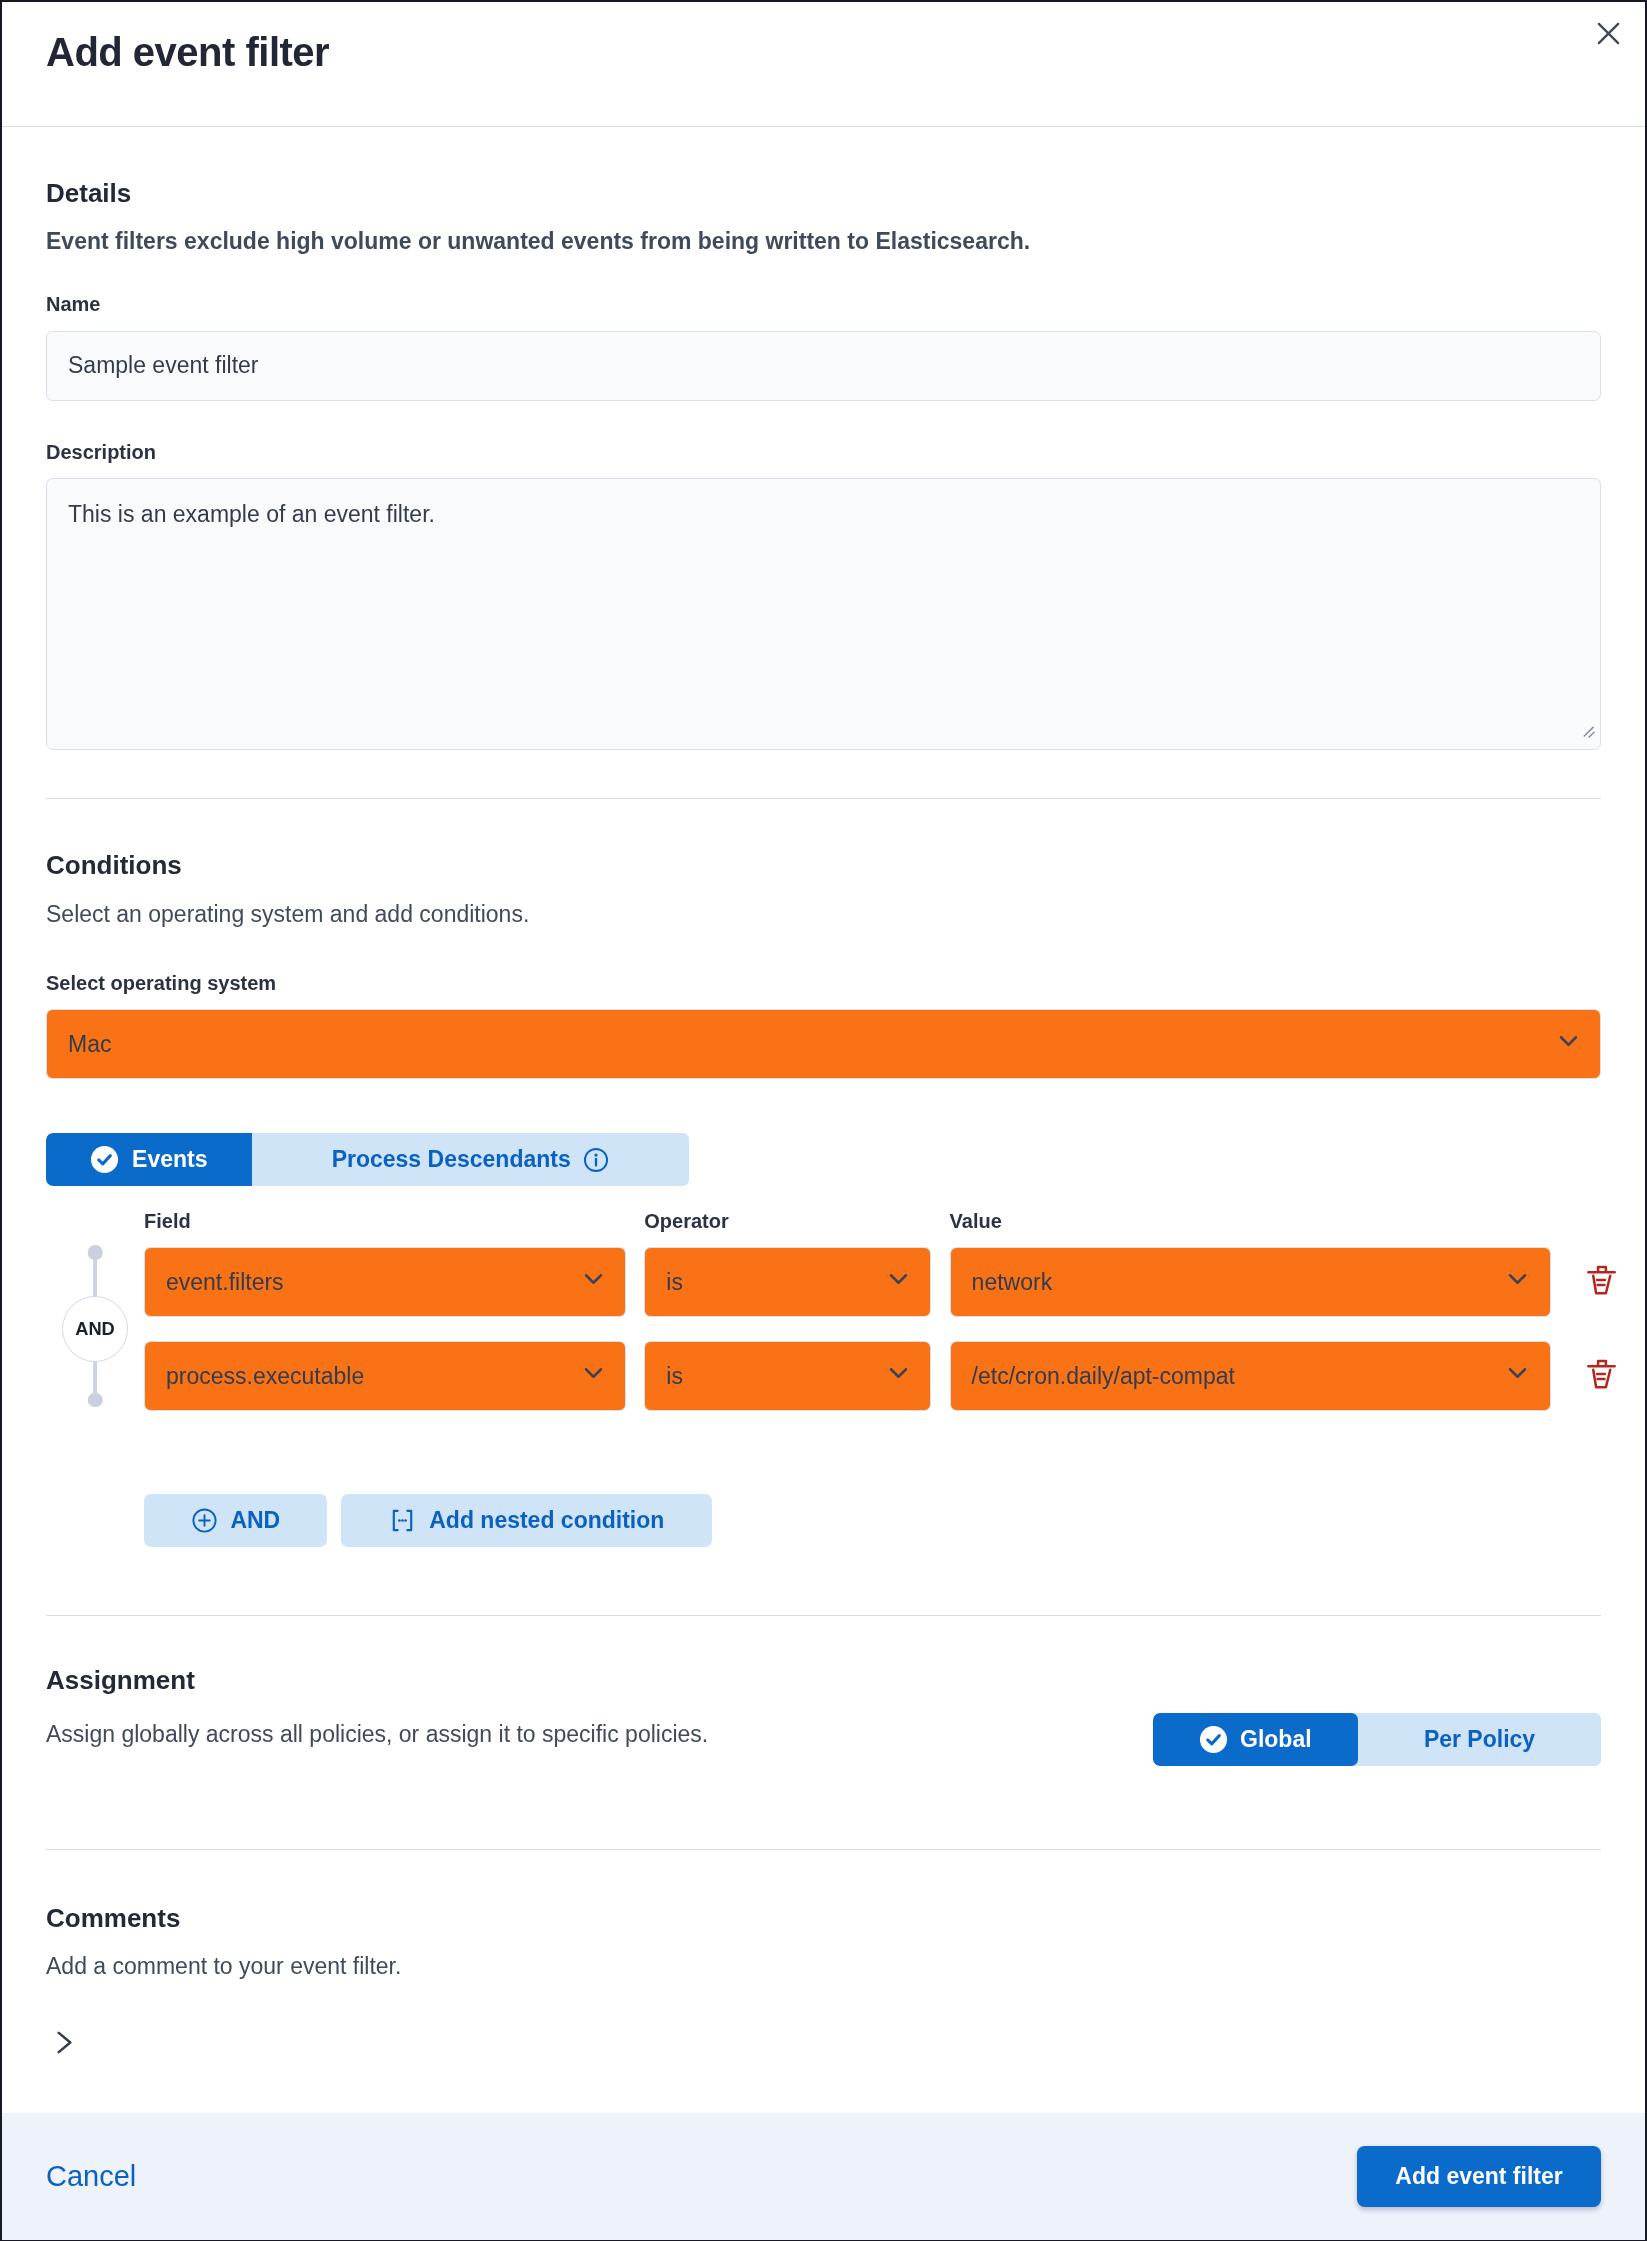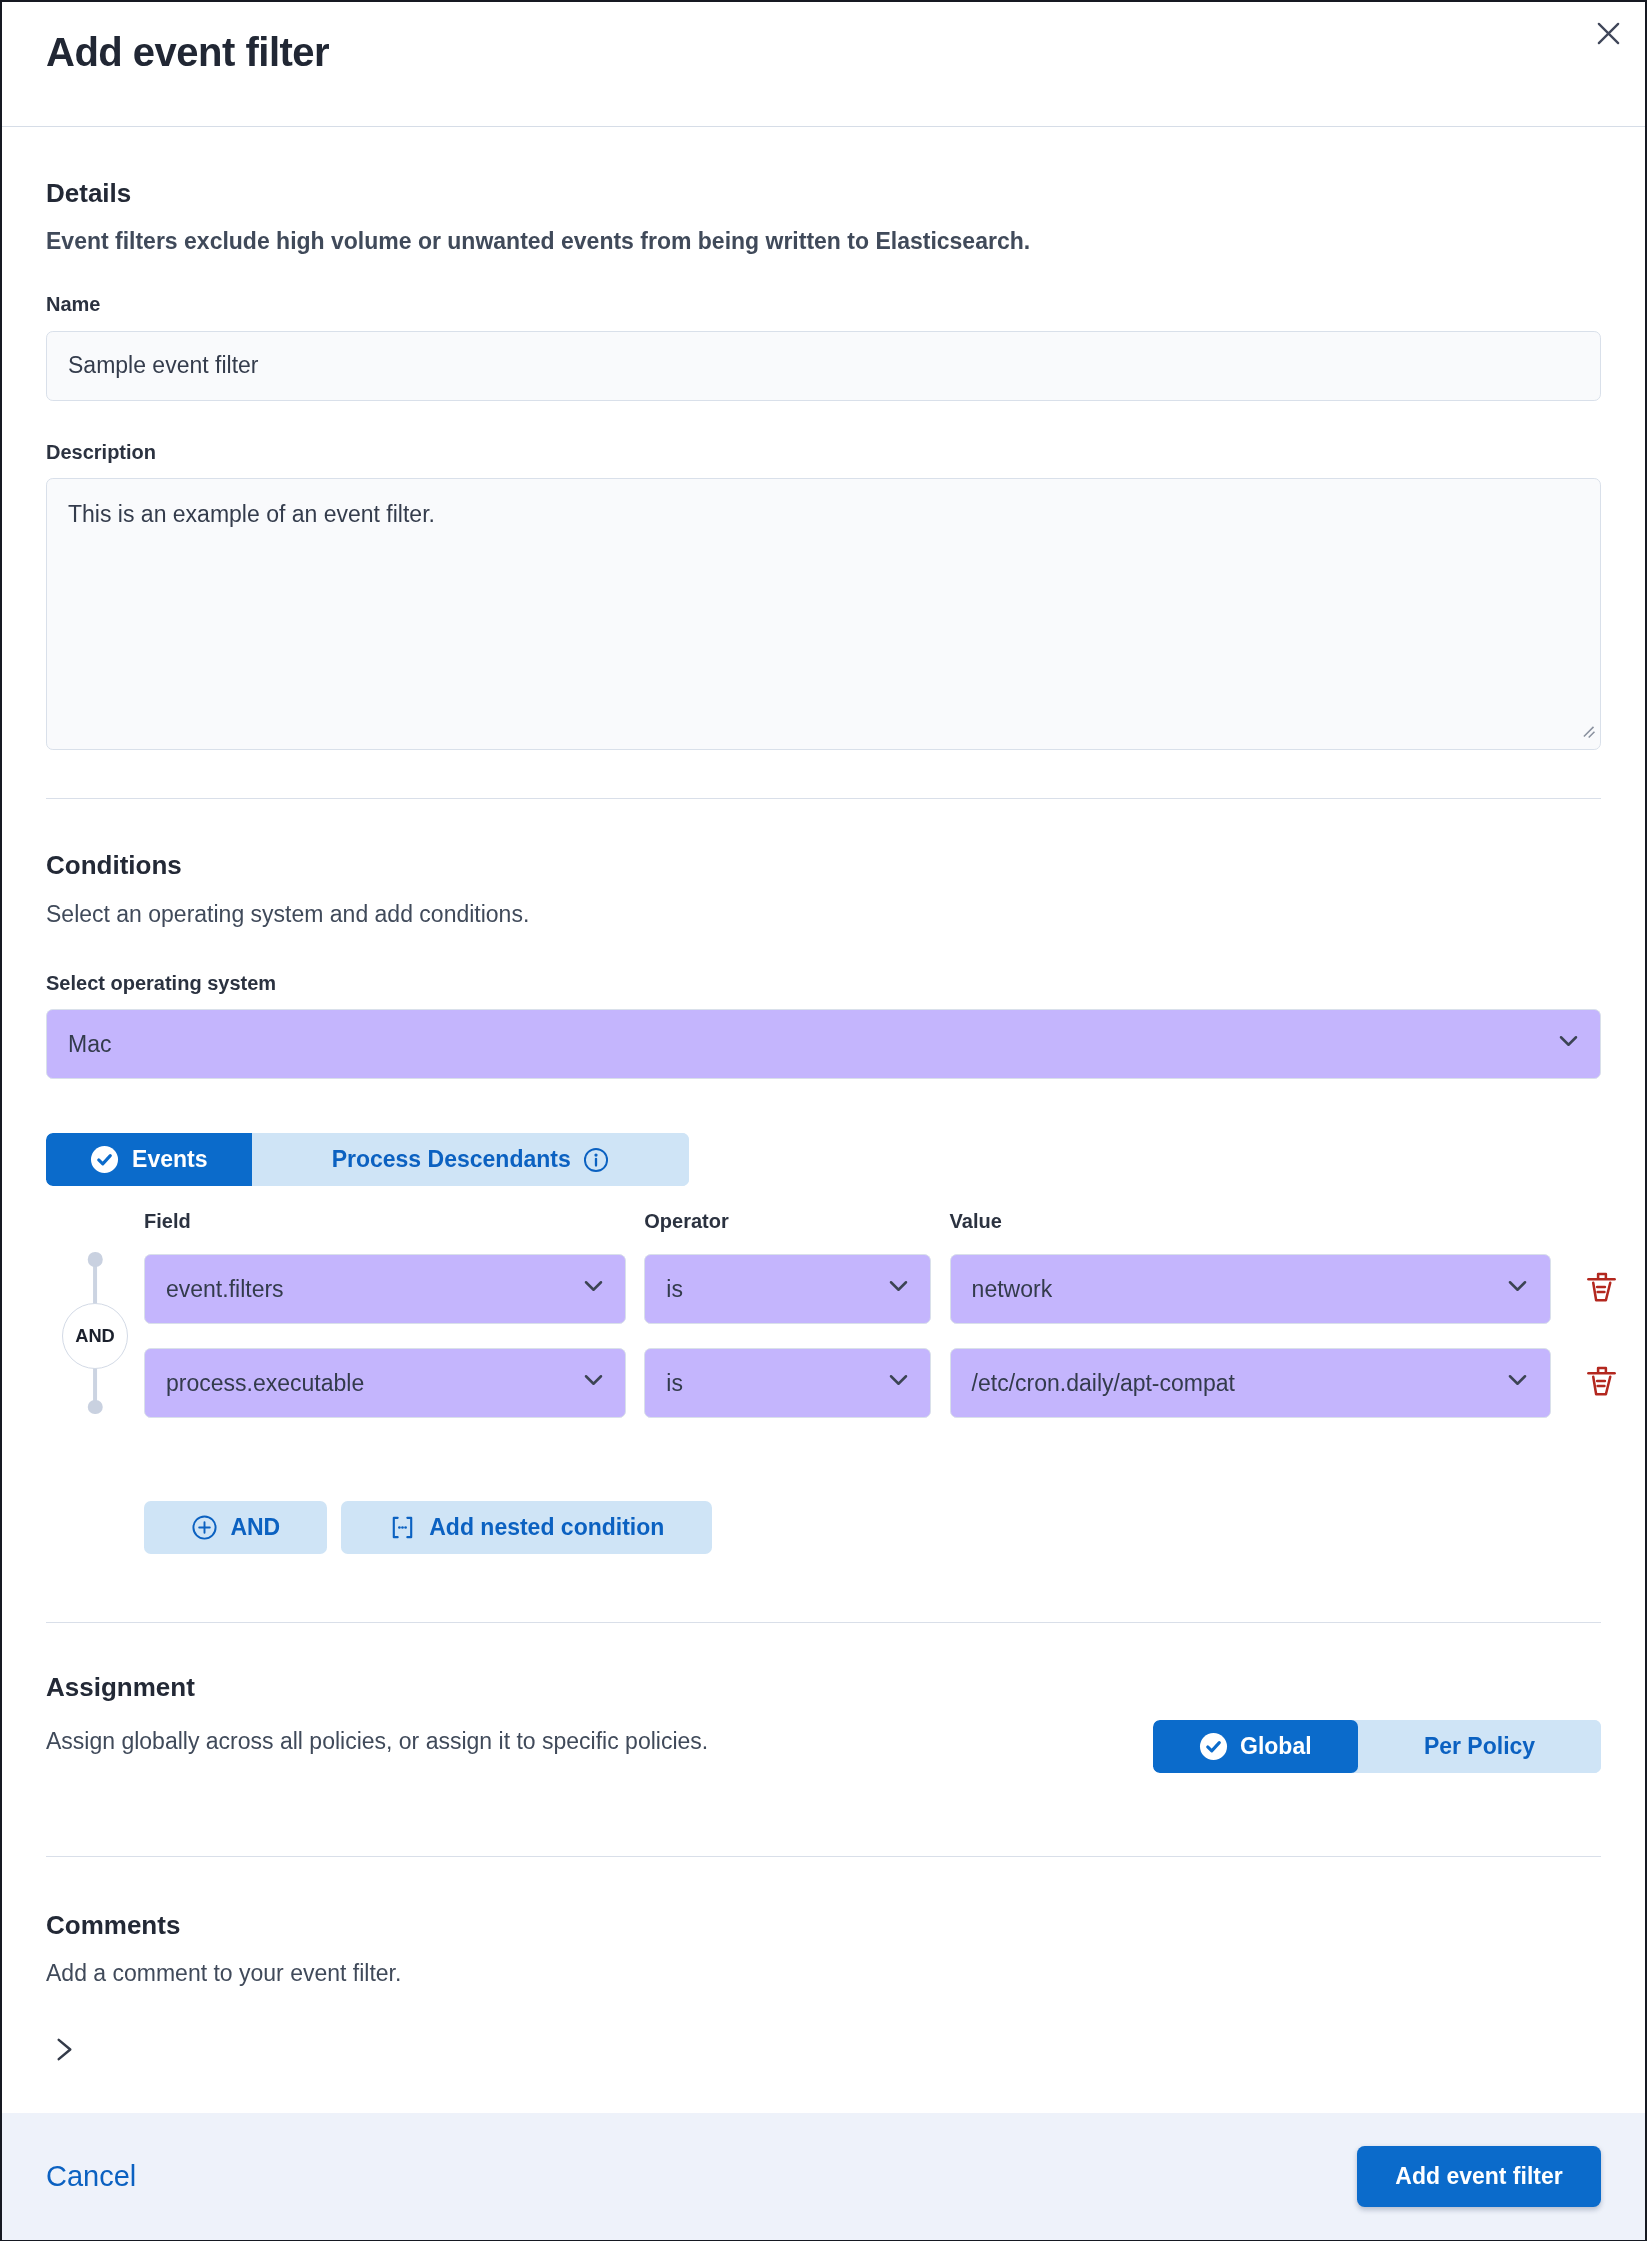--- a/index.html
+++ b/index.html
@@ -78,21 +78,21 @@
   .row-desc { margin-bottom: 48px; }
 
   
   .section-conditions { padding-top: 50px; }
   .section-conditions .section-desc { margin-bottom: 41px; }
 
   .select-control {
     position: relative;
     height: 70px;
     display: flex; align-items: center;
-    background: #c4b5fd;
+    background: #f97316;
     border: 1px solid #d9e0ea;
     border-radius: 6.8px;
     padding: 0 54px 0 21px;
     font-size: 23px; color: #333b4c;
     cursor: pointer;
   }
   .select-control .chev { position: absolute; right: 19.3px; top: 50%; transform: translateY(-50%); }
   .os-select { margin-bottom: 54px; }
 
   .tab-group {
@@ -105,21 +105,21 @@
   .tab {
     height: 53px; border: none; cursor: pointer;
     display: flex; align-items: center; justify-content: center;
     font-family: "Liberation Sans", sans-serif;
     font-size: 23px; font-weight: 600;
     gap: 12.6px; padding: 0;
   }
   .tab-selected { background: #0b6bcb; color: #ffffff; width: 206px; border-radius: 6.8px 0 0 6.8px; }
   .tab-unselected { background: #cfe4f6; color: #0b61c1; width: 437px; }
 
-  .cond-headers { display: flex; gap: 18.3px; margin-left: 98px; margin-bottom: 20px; }
+  .cond-headers { display: flex; gap: 18.3px; margin-left: 98px; margin-bottom: 13px; }
   .cond-headers .field-label { margin-bottom: 0; }
   .w-field { width: 482px; }
   .w-op    { width: 287px; }
   .w-val   { width: 601px; }
 
   .cond-body { display: flex; }
   .cond-rail { width: 98px; position: relative; flex: none; }
   .rail-line {
     position: absolute; left: 50%; transform: translateX(-50%);
     top: 3.9px; bottom: 9.7px; width: 3.9px; background: #ccd4e2; border-radius: 1.9px;

